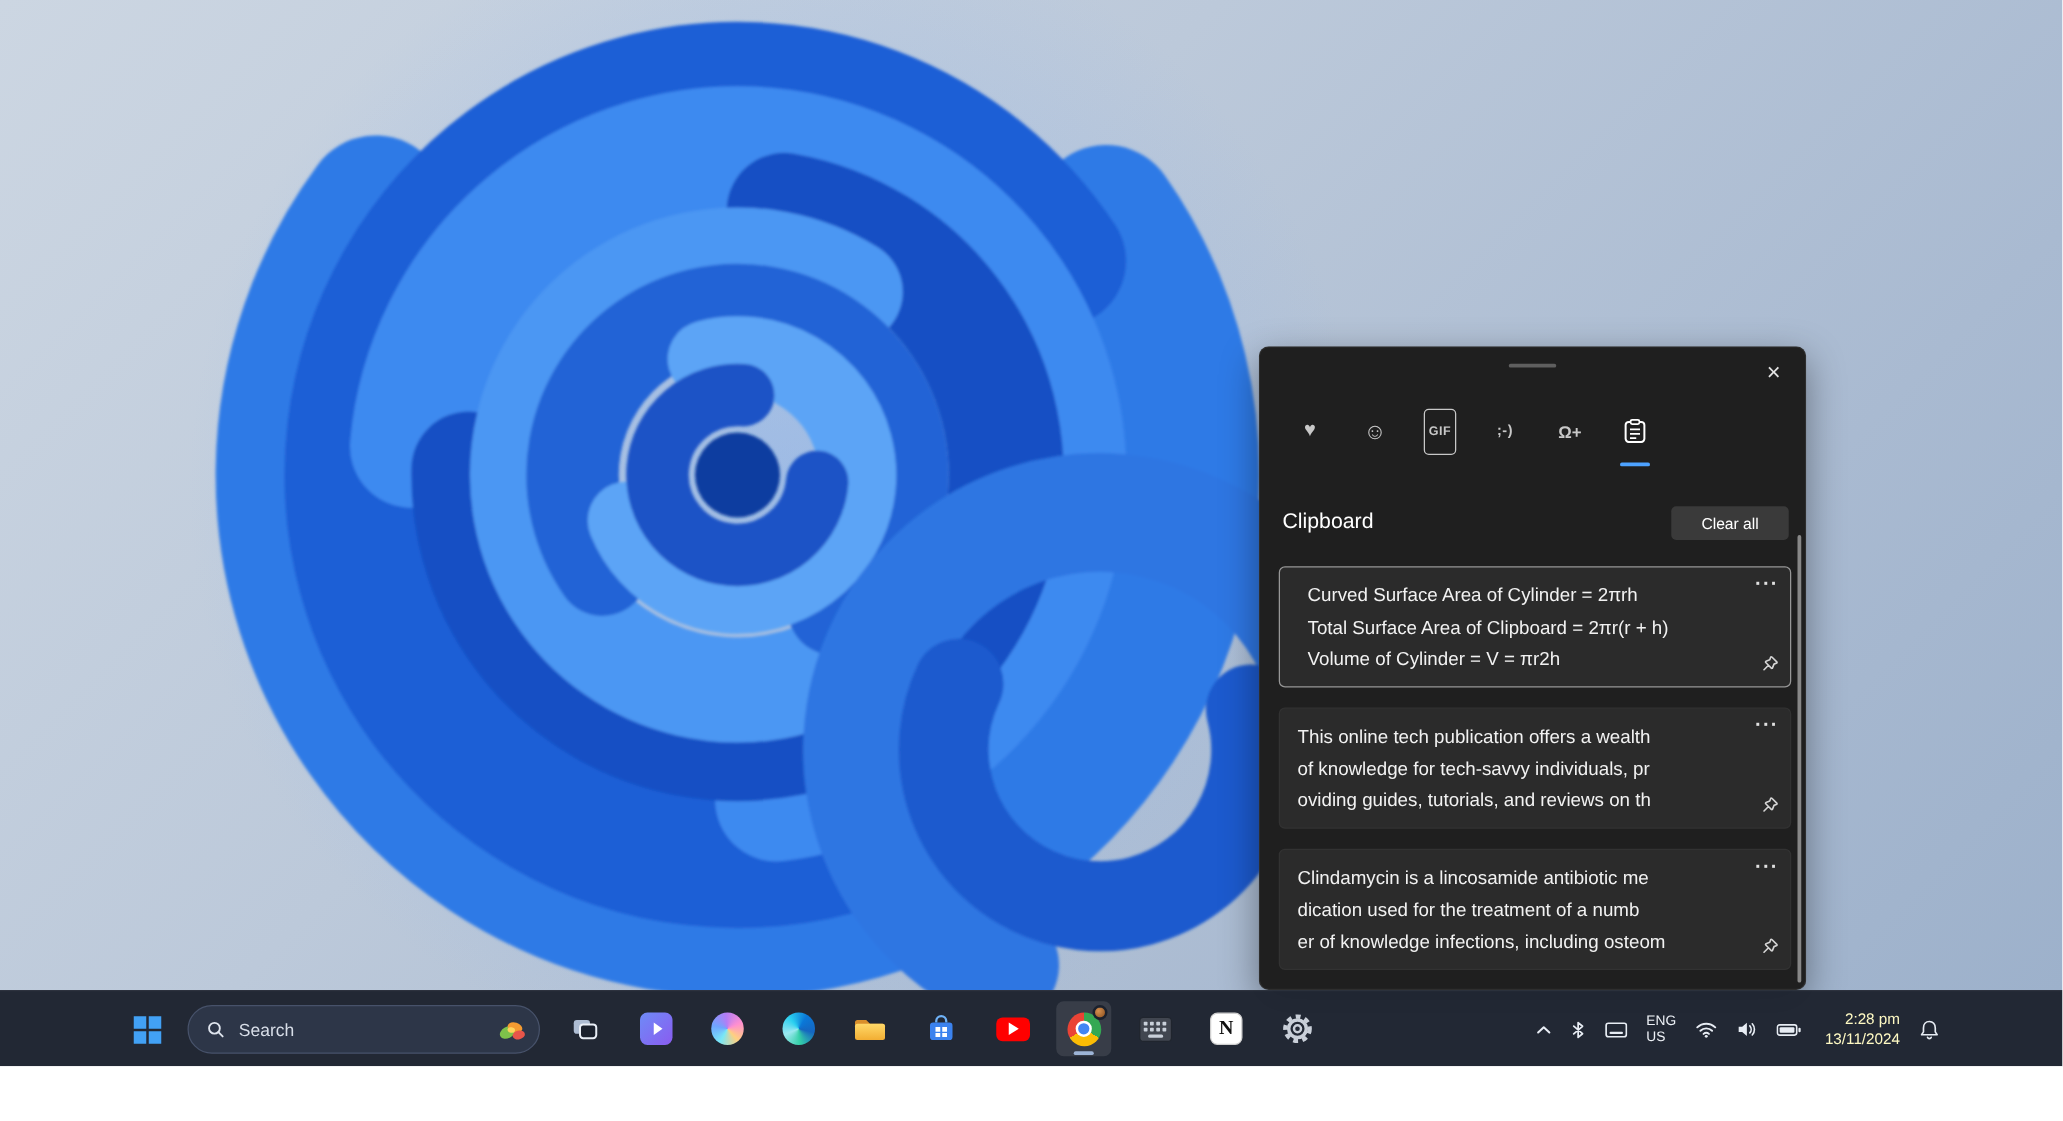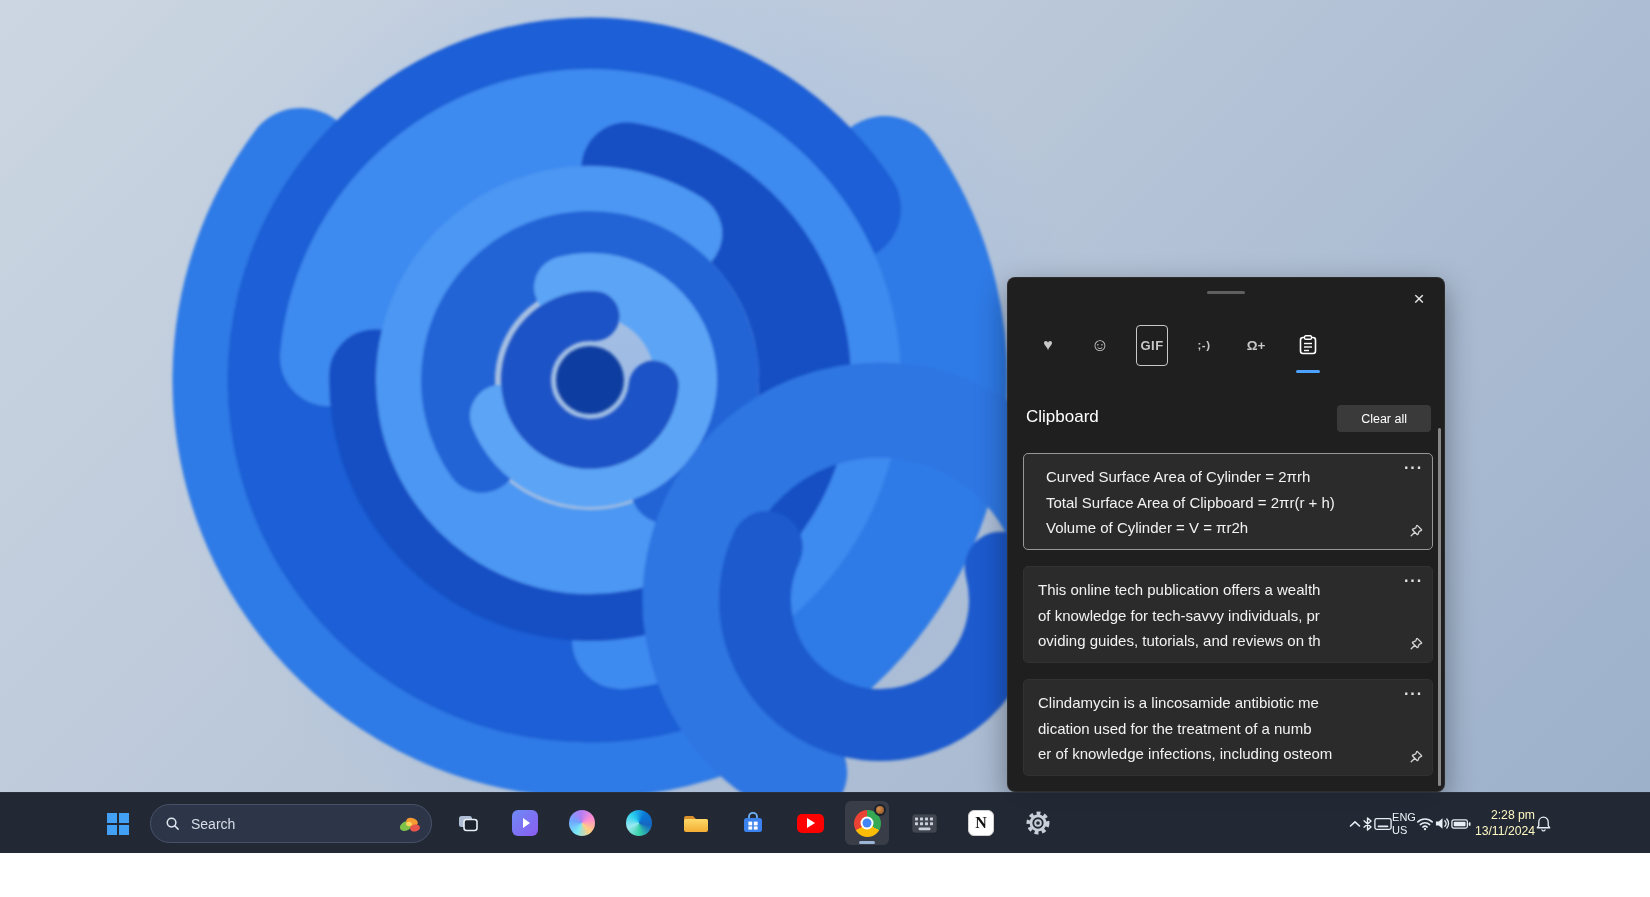--- a/index.html
+++ b/index.html
@@ -20,21 +20,21 @@
   .drag-handle { position:absolute; top:13px; left:50%; transform:translateX(-50%);
     width:38px; height:3px; border-radius:2px; background:#5f5f5f; cursor:grab; }
   .close-btn { position:absolute; top:6px; right:10px; width:30px; height:30px;
     display:flex; align-items:center; justify-content:center; color:#e4e4e4;
     font-size:19px; border-radius:4px; cursor:pointer; }
   .tabs-row { position:absolute; top:50px; left:24px; height:34px; display:flex; gap:20px; }
   .tab { width:32px; height:34px; display:flex; align-items:center; justify-content:center;
     color:#c8c8c8; cursor:pointer; }
   .tab.heart { font-size:16px; }
   .tab.smiley { font-size:18px; }
-  .tab .gif-box { border:1.4px solid #c8c8c8; border-radius:4px; font-size:13px;
+  .tab .gif-box { border:1.4px solid #c8c8c8; border-radius:4px; font-size:10px;
     font-weight:700; padding:12px 3px; letter-spacing:0.5px; }
   .tab.kaomoji { font-size:11.5px; font-weight:700; letter-spacing:0.5px; }
   .tab.symbols { font-size:13.5px; font-weight:600; }
   .tab-underline { position:absolute; top:92px; left:288px; width:24px; height:3px;
     border-radius:2px; background:#4da2ff; }
   .clip-header-title { position:absolute; top:129px; left:18px; font-size:17px; color:#ffffff; }
   .clear-all-btn { position:absolute; top:127px; right:13px; height:27px; padding:0 24px;
     background:#3a3a3a; border-radius:4px; font-size:12.5px; color:#fff;
     display:flex; align-items:center; cursor:pointer; }
   .cards { position:absolute; top:175px; left:15px; width:410px; }
@@ -80,21 +80,21 @@
   .chrome-icon::before { content:""; position:absolute; left:50%; top:50%; transform:translate(-50%,-50%);
     width:13px; height:13px; border-radius:50%; background:#fff; }
   .chrome-icon::after { content:""; position:absolute; left:50%; top:50%; transform:translate(-50%,-50%);
     width:9px; height:9px; border-radius:50%; background:#4285f4; }
   .chrome-badge { position:absolute; top:3px; right:3px; width:12px; height:12px; border-radius:50%;
     background:radial-gradient(circle at 35% 35%,#d69050,#8a4f1d); border:2px solid #1b212d; z-index:2; }
   .notion-icon { width:26px; height:26px; border-radius:6px; background:#fff; border:1px solid #cfcfcf;
     display:flex; align-items:center; justify-content:center;
     font-family:"Liberation Serif","DejaVu Serif",serif; font-weight:700; font-size:16px; color:#111; }
 
-  .tray { position:absolute; right:98px; top:0; height:61px; display:flex; align-items:center; }
+  .tray { position:absolute; right:98px; top:0; height:61px; display:flex; align-items:center; gap:15px; }
   .tray-item { display:flex; align-items:center; justify-content:center; cursor:pointer; border-radius:4px; }
   .lang-block { font-size:11px; line-height:12.5px; color:#eef2f7; text-align:left; }
   .clock-block { font-size:12.2px; line-height:15.5px; color:#fef9c3; text-align:right; margin-left:4px; }
   .white-strip { position:absolute; left:0; top:853px; width:1650px; height:44px; background:#ffffff; }
 </style>
 </head>
 <body>
 
 <div class="stage">
 

